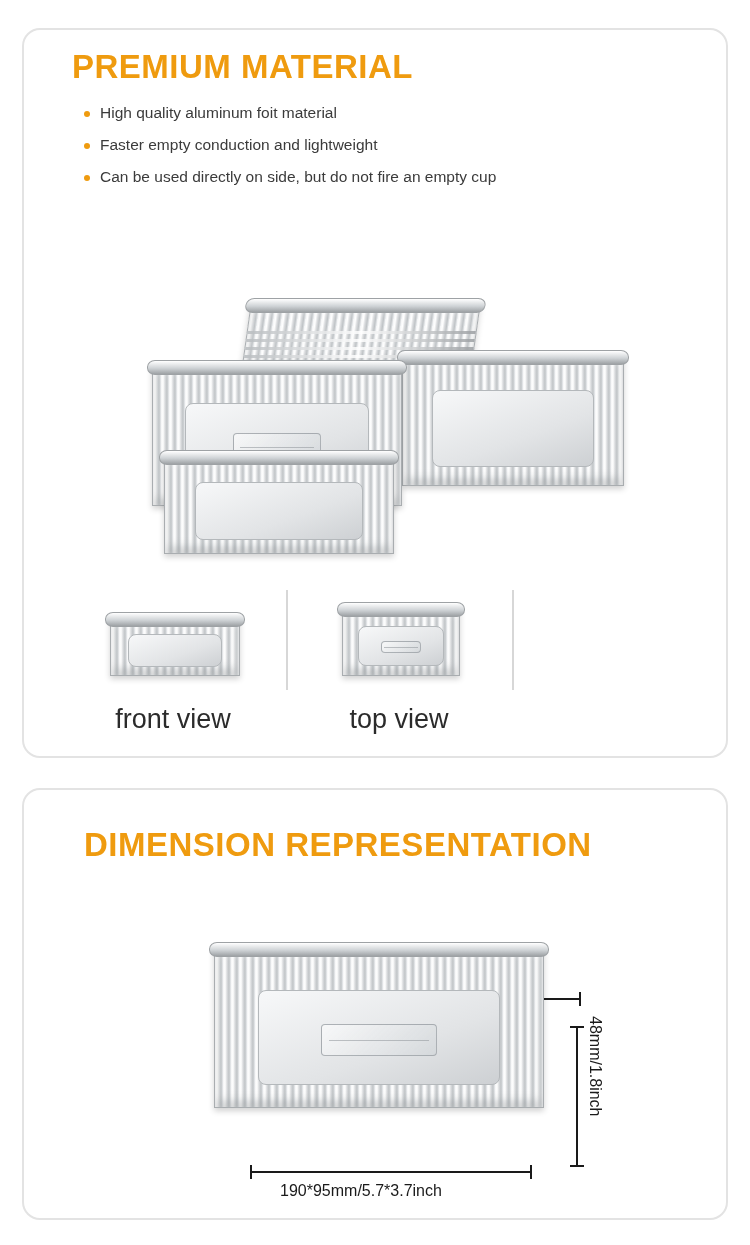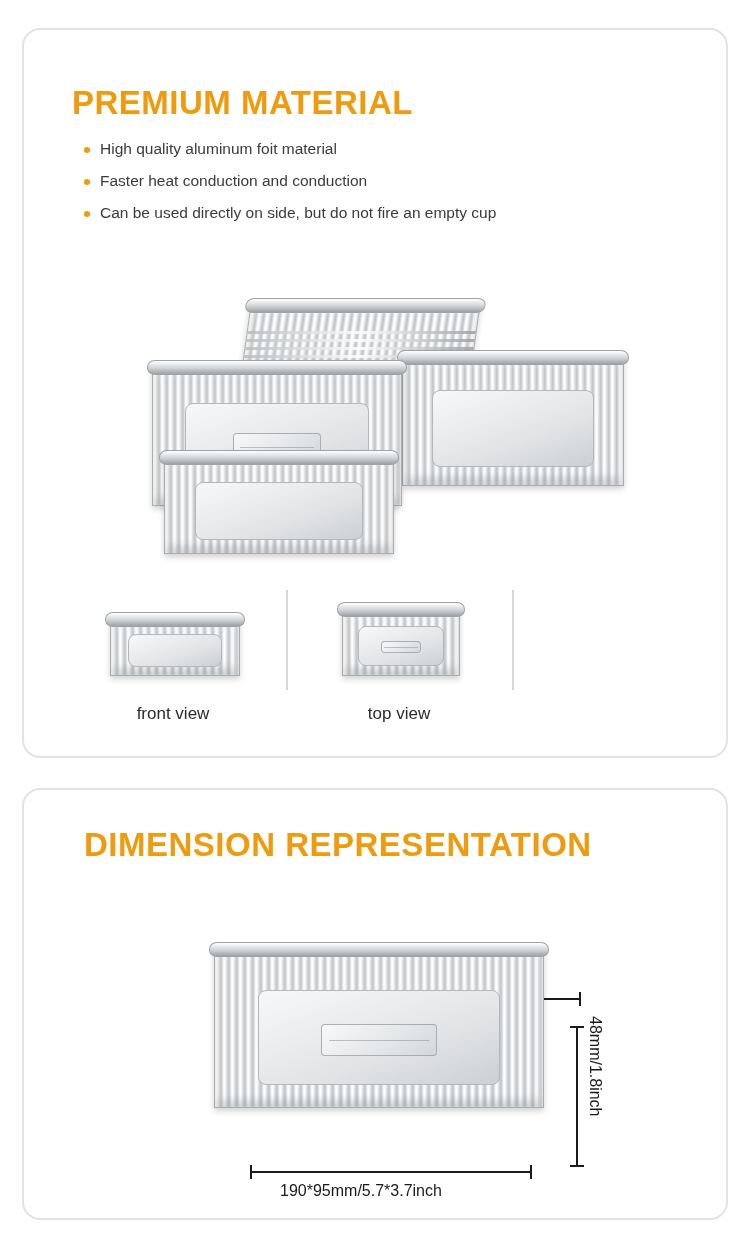--- a/index.html
+++ b/index.html
@@ -27,21 +27,21 @@
   #panel-premium { top: 28px; height: 730px; }
   #panel-dimension { top: 788px; height: 432px; }
 
   .panel-title {
     font-size: 33px;
     font-weight: bold;
     color: #ef9b0f;
     letter-spacing: 0.5px;
     margin: 0;
   }
-  #panel-premium .panel-title { padding: 54px 0 0 48px; }
+  #panel-premium .panel-title { padding: 18px 0 0 48px; }
   #panel-dimension .panel-title { padding: 36px 0 0 60px; }
 
   .bullets {
     list-style: none;
     margin: 18px 0 0 0;
     padding: 0 8px 0 60px;
   }
   .bullets li {
     position: relative;
     font-size: 15.5px;
@@ -137,21 +137,21 @@
     background: #d7d7d7;
   }
   #divider-1 { left: 226px; }
   #divider-2 { left: 452px; }
 
   .view-art { position: absolute; left: 0; right: 0; top: 14px; height: 100px; }
   .view-label {
     position: absolute;
     left: 0; right: 0; top: 126px;
     text-align: center;
-    font-size: 17px;
+    font-size: 27px;
     color: #2b2b2b;
   }
 
   .v-front { left: 50px; top: 26px; width: 130px; height: 58px; }
   .v-top   { left: 56px; top: 16px; width: 118px; height: 68px; }
   .v-side-a{ left: 58px; top: 8px;  width: 100px; height: 46px; transform: skewX(-10deg); }
   .v-side-b{ left: 52px; top: 44px; width: 112px; height: 42px; }
 
   
   .dim-area {
@@ -188,21 +188,21 @@
 <body>
 
 <div class="page">
 
   <section class="panel" id="panel-premium">
 
     <h2 class="panel-title">PREMIUM MATERIAL</h2>
 
     <ul class="bullets">
       <li>High quality aluminum foit material</li>
-      <li>Faster heat conduction and conduction</li>
+      <li>Faster empty conduction and lightweight</li>
       <li>Can be used directly on side, but do not fire an empty cup</li>
     </ul>
 
     <div class="hero">
 
       <div class="tray h-stack">
         <div class="rim"></div>
         <div class="stackline" style="top:26px"></div>
         <div class="stackline" style="top:34px"></div>
         <div class="stackline" style="top:42px"></div>

